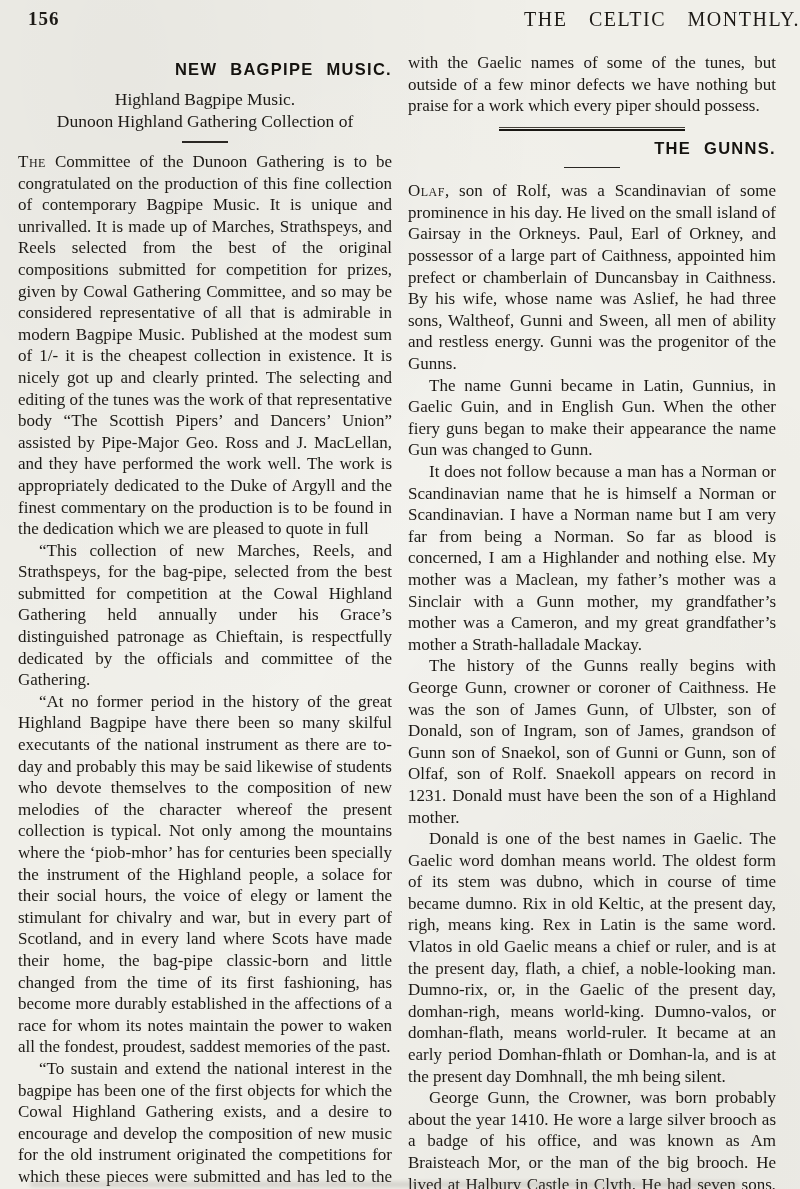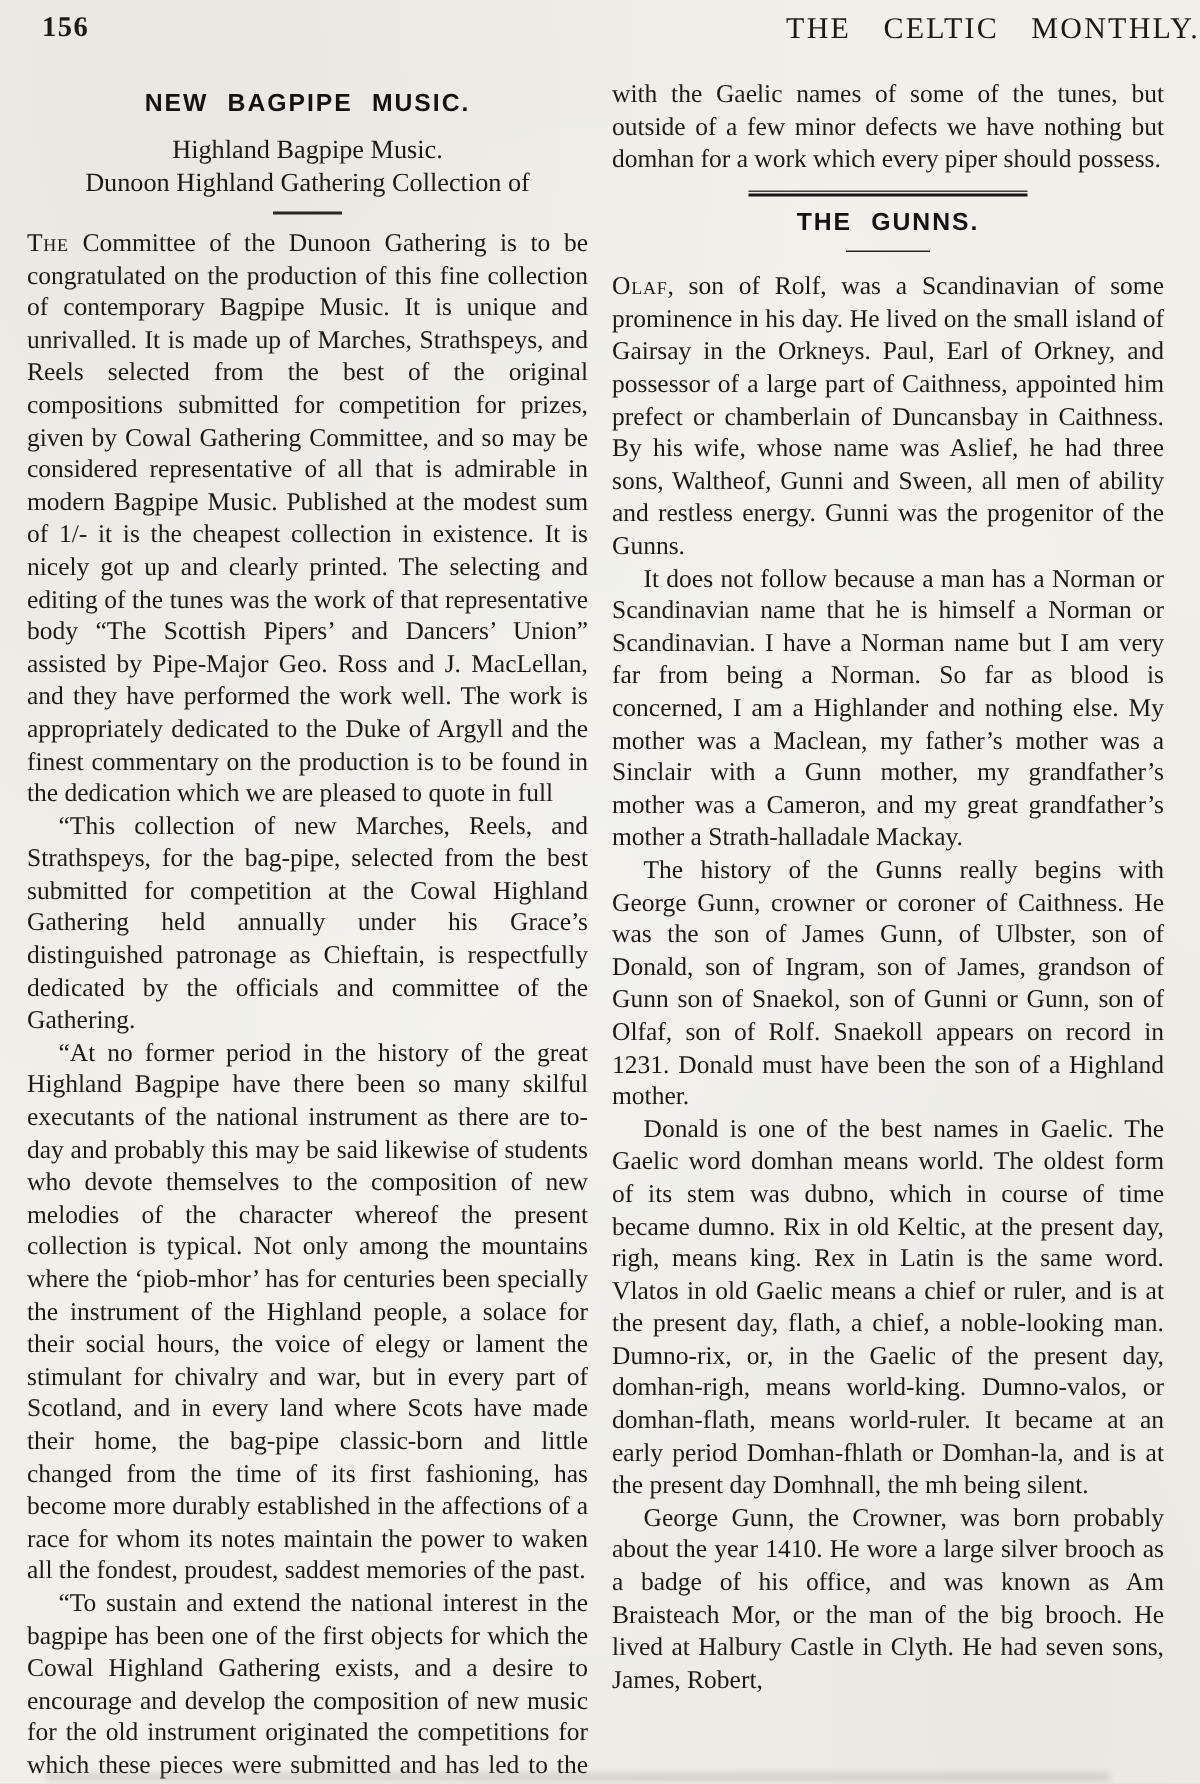--- a/index.html
+++ b/index.html
@@ -46,21 +46,21 @@
     gap:16px;
     padding:6px 24px 0 18px;
     align-items:flex-start;
   }
   .column { box-sizing:border-box; }
   .column.left  { width:374px; }
   .column.right { width:368px; }
 
   .article-title {
     margin:8px 0 10px;
-    text-align:center;
+    text-align:right;
     font-family:"Liberation Sans", sans-serif;
     font-weight:700;
     font-size:16.5px;
     letter-spacing:1.3px;
     word-spacing:7px;
     color:#15130f;
   }
   .subtitle {
     text-align:center;
     font-size:17.5px;
@@ -127,28 +127,29 @@
       <div class="short-rule"></div>
 
       <p class="para"><span class="lead">The</span><span> Committee of the Dunoon Gathering is to be congratulated on the production of this fine collection of contemporary Bagpipe Music.  It is unique and unrivalled.  It is made up of Marches, Strathspeys, and Reels selected from the best of the original compositions submitted for competition for prizes, given by Cowal Gathering Committee, and so may be considered representative of all that is admirable in modern Bagpipe Music.  Published at the modest sum of 1/- it is the cheapest collection in existence. It is nicely got up and clearly printed.  The selecting and editing of the tunes was the work of that representative body “The Scottish Pipers’ and Dancers’ Union” assisted by Pipe-Major Geo. Ross and J. MacLellan, and they have performed the work well.  The work is appropriately dedicated to the Duke of Argyll and the finest commentary on the production is to be found in the dedication which we are pleased to quote in full</span></p>
       <p class="para indent"><span>“This collection of new Marches, Reels, and Strathspeys, for the bag-pipe, selected from the best submitted for competition at the Cowal Highland Gathering held annually under his Grace’s distinguished patronage as Chieftain, is respectfully dedicated by the officials and committee of the Gathering.</span></p>
       <p class="para indent"><span>“At no former period in the history of the great Highland Bagpipe have there been so many skilful executants of the national instrument as there are to-day and probably this may be said likewise of students who devote themselves to the composition of new melodies of the character whereof the present collection is typical.  Not only among the mountains where the ‘piob-mhor’ has for centuries been specially the instrument of the Highland people, a solace for their social hours, the voice of elegy or lament the stimulant for chivalry and war, but in every part of Scotland, and in every land where Scots have made their home, the bag-pipe classic-born and little changed from the time of its first fashioning, has become more durably established in the affections of a race for whom its notes maintain the power to waken all the fondest, proudest, saddest memories of the past.</span></p>
       <p class="para indent"><span>“To sustain and extend the national interest in the bagpipe has been one of the first objects for which the Cowal Highland Gathering exists, and a desire to encourage and develop the composition of new music for the old instrument originated the competitions for which these pieces were submitted and has led to the publication of this collection.”</span></p>
 
     </section>
 
     <section class="column right">
-      <p class="para"><span>with the Gaelic names of some of the tunes, but outside of a few minor defects we have nothing but domhan for a work which every piper should possess.</span></p>
+      <p class="para"><span>with the Gaelic names of some of the tunes, but outside of a few minor defects we have nothing but praise for a work which every piper should possess.</span></p>
 
       <div class="thick-rule"></div>
 
       <h2 class="article-title gunns-title">THE GUNNS.</h2>
       <div class="short-rule thin"></div>
 
       <p class="para"><span class="lead">Olaf</span><span>, son of Rolf, was a Scandinavian of some prominence in his day.  He lived on the small island of Gairsay in the Orkneys.  Paul, Earl of Orkney, and possessor of a large part of Caithness, appointed him prefect or chamberlain of Duncansbay in Caithness.  By his wife, whose name was Aslief, he had three sons, Waltheof, Gunni and Sween, all men of ability and restless energy.  Gunni was the progenitor of the Gunns.</span></p>
+      <p class="para indent"><span>The name Gunni became in Latin, Gunnius, in Gaelic Guin, and in English Gun.  When the other fiery guns began to make their appearance the name Gun was changed to Gunn.</span></p>
       <p class="para indent"><span>It does not follow because a man has a Norman or Scandinavian name that he is himself a Norman or Scandinavian.  I have a Norman name but I am very far from being a Norman.  So far as blood is concerned, I am a Highlander and nothing else.  My mother was a Maclean, my father’s mother was a Sinclair with a Gunn mother, my grandfather’s mother was a Cameron, and my great grandfather’s mother a Strath-halladale Mackay.</span></p>
       <p class="para indent"><span>The history of the Gunns really begins with George Gunn, crowner or coroner of Caithness. He was the son of James Gunn, of Ulbster, son of Donald, son of Ingram, son of James, grandson of Gunn son of Snaekol, son of Gunni or Gunn, son of Olfaf, son of Rolf.  Snaekoll appears on record in 1231.  Donald must have been the son of a Highland mother.</span></p>
       <p class="para indent"><span>Donald is one of the best names in Gaelic. The Gaelic word domhan means world.  The oldest form of its stem was dubno, which in course of time became dumno.  Rix in old Keltic, at the present day, righ, means king.  Rex in Latin is the same word.  Vlatos in old Gaelic means a chief or ruler, and is at the present day, flath, a chief, a noble-looking man. Dumno-rix, or, in the Gaelic of the present day, domhan-righ, means world-king.  Dumno-valos, or domhan-flath, means world-ruler.  It became at an early period Domhan-fhlath or Domhan-la, and is at the present day Domhnall, the mh being silent.</span></p>
       <p class="para indent"><span>George Gunn, the Crowner, was born probably about the year 1410.  He wore a large silver brooch as a badge of his office, and was known as Am Braisteach Mor, or the man of the big brooch.  He lived at Halbury Castle in Clyth.  He had seven sons, James, Robert,</span></p>
     </section>
 
   </div>
 
   <div class="scan-smudge"></div>
 </div>

